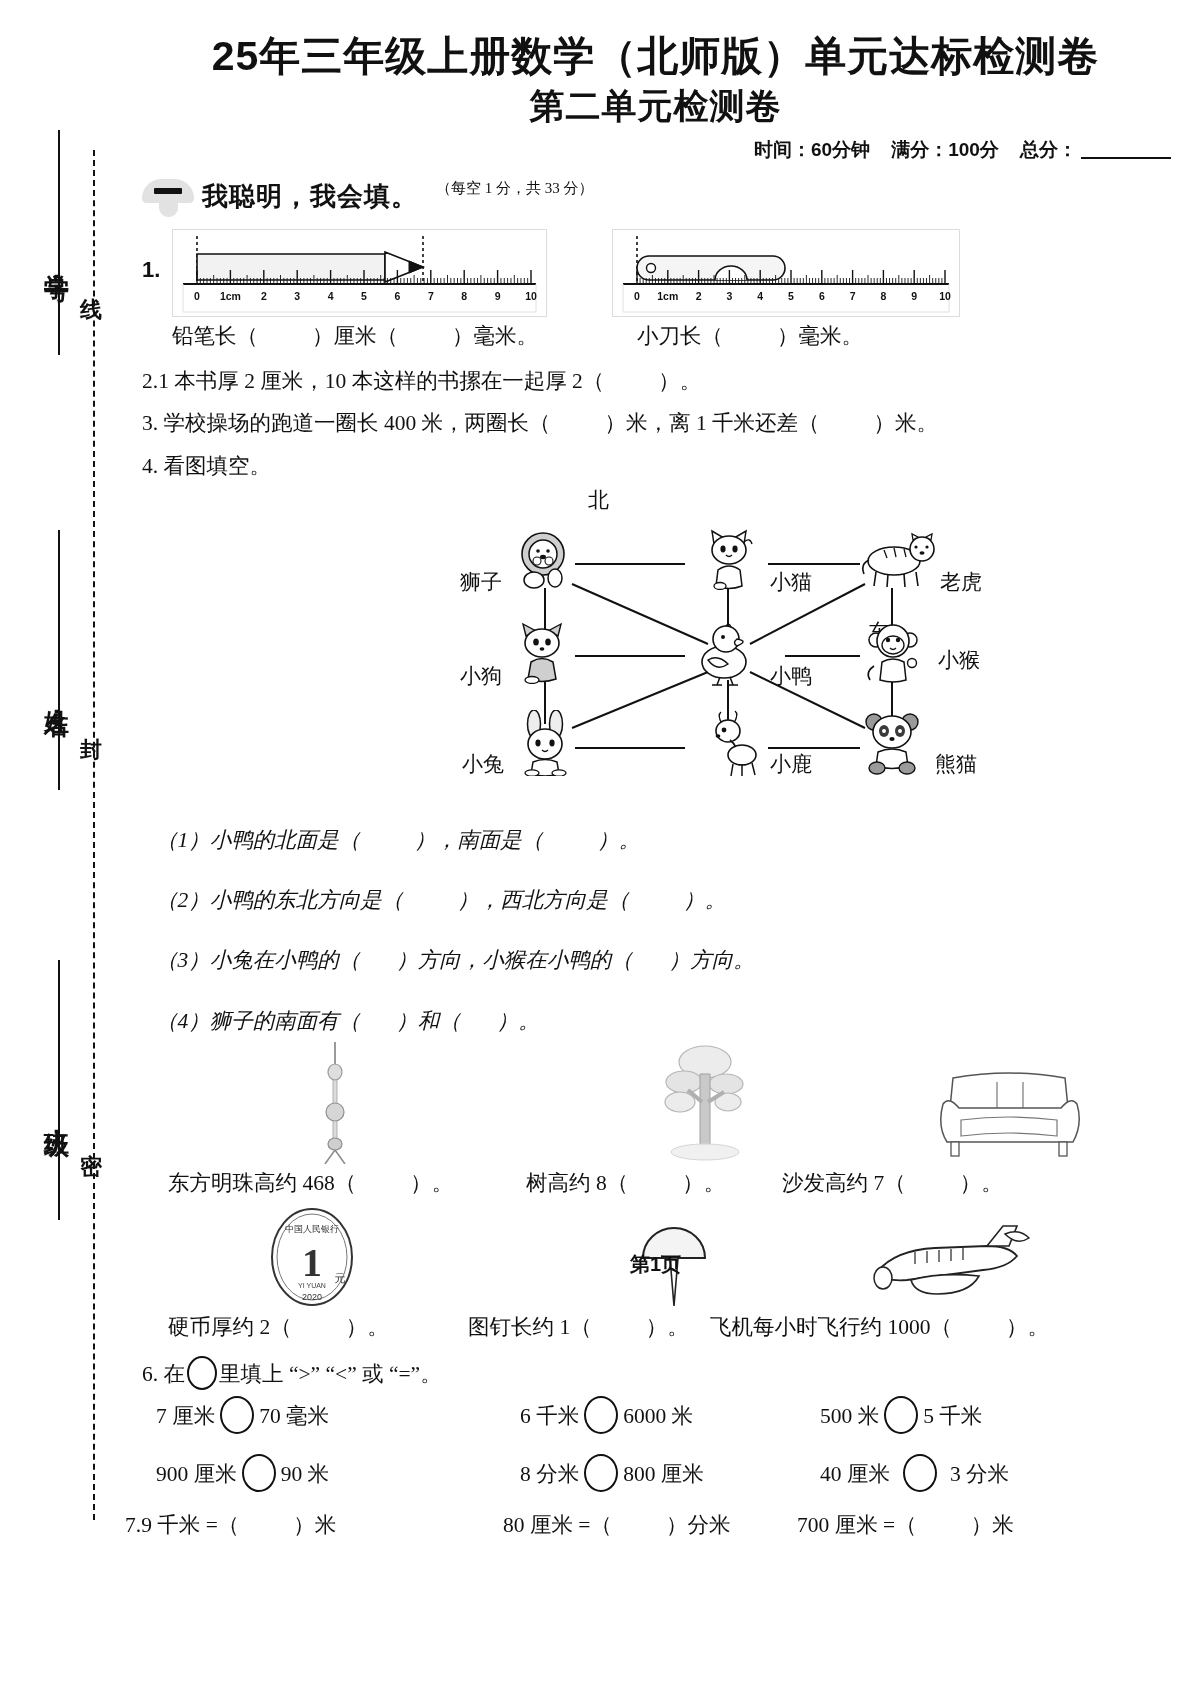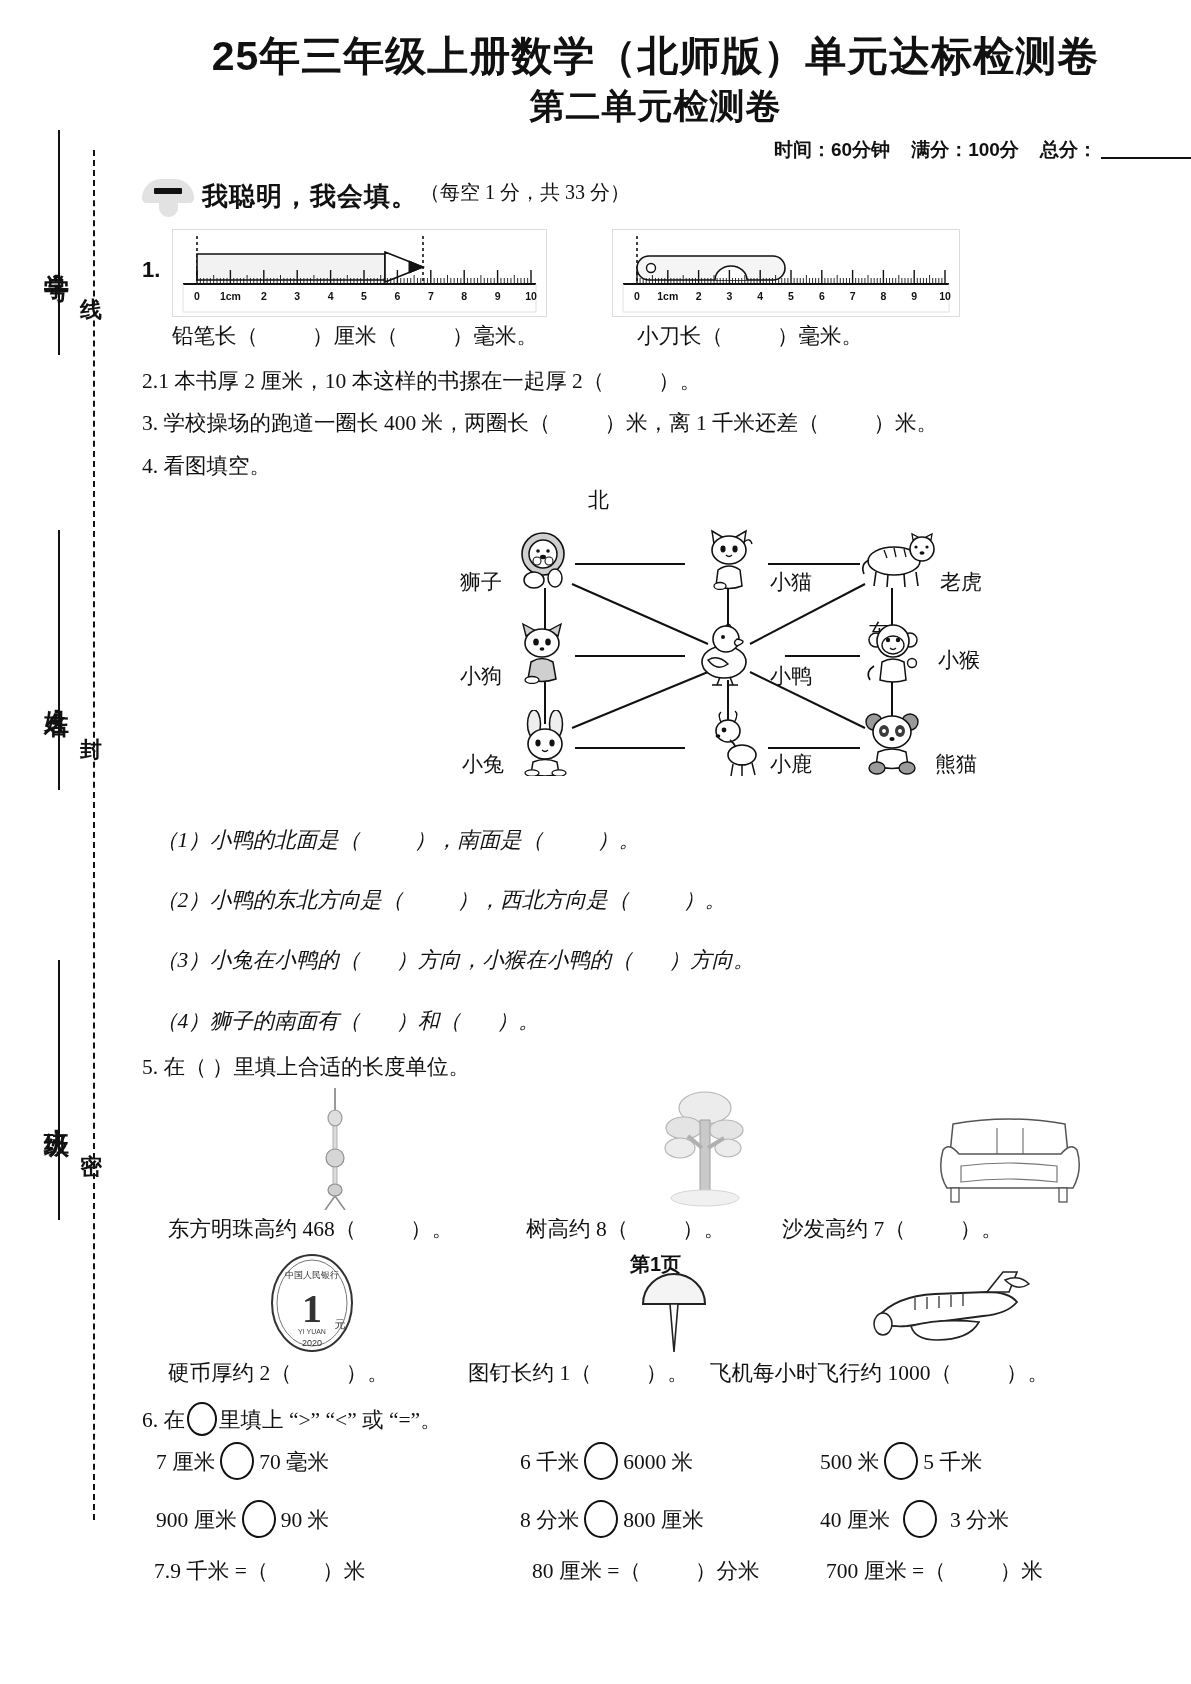--- a/index.html
+++ b/index.html
@@ -40,21 +40,21 @@
     text-align:center; font-size:41px; font-weight:bold;
     font-family:"Liberation Sans","DejaVu Sans",sans-serif;
     letter-spacing:1px; margin-top:32px; line-height:1.2;
   }
   .title2 {
     text-align:center; font-size:35px; font-weight:bold;
     font-family:"Liberation Sans","DejaVu Sans",sans-serif;
     letter-spacing:1px; margin-top:4px; line-height:1.2;
   }
   .meta {
-    text-align:right; margin-top:10px;
+    text-align:right; padding-right:20px; margin-top:10px;
     font-size:19px; font-weight:bold;
     font-family:"Liberation Sans","DejaVu Sans",sans-serif;
   }
   .meta .blank-line {
     display:inline-block; width:90px; border-bottom:2px solid #111;
     vertical-align:-3px; margin-left:4px;
   }
 
   
   .sec-head { display:flex; align-items:flex-start; margin:16px 0 6px 22px; }
@@ -66,21 +66,21 @@
   .mushroom .stem {
     position:absolute; left:17px; top:20px; width:19px; height:18px;
     background:#e2e2e2; border-radius:0 0 9px 9px;
   }
   .mushroom .dash {
     position:absolute; left:12px; top:9px; width:28px; height:6px;
     background:#111; border-radius:1px;
   }
   .sec-title { font-size:26px; font-weight:bold; letter-spacing:1px;
                font-family:"Liberation Sans","DejaVu Sans",sans-serif; }
-  .sec-points { font-size:20px; margin-left:2px; }
+  .sec-points { font-size:15px; margin-left:18px; }
 
   
   .q { font-size:21.5px; line-height:1.5; margin:10px 0 0 22px; }
   .q-sub { font-size:21.5px; line-height:1.5; margin:28px 0 0 36px;font-style:italic; }
   .gap { display:inline-block; width:54px; }
   .gap-sm { display:inline-block; width:36px; }
 
   
   .fig-row1 { position:relative; height:96px; margin:4px 0 0 22px; }
   .qnum-1 { position:absolute; left:0; top:34px; font-size:22px; font-weight:bold;
@@ -115,21 +115,21 @@
     display:inline-block; width:34px; height:38px;
     border:2px solid #111; border-radius:50%;
     margin:0 5px;
   }
   .circ-inline {
     display:inline-block; width:30px; height:34px;
     border:2px solid #111; border-radius:50%;
     vertical-align:-9px; margin:0 2px;
   }
 
-  .conv-row { position:relative; height:46px; margin:4px 0 0 34px; font-size:21.5px; }
+  .conv-row { position:relative; height:46px; margin:4px 0 0 5px; font-size:21.5px; }
   .conv { position:absolute; white-space:nowrap; }
 
   .footer { position:absolute; left:0; bottom:26px; width:1071px; text-align:center;
             font-size:20px; font-weight:bold;
             font-family:"Liberation Sans","DejaVu Sans",sans-serif; }
 </style>
 </head>
 <body>
 
 <div class="left-margin">
@@ -637,21 +637,20 @@
   <div class="q-sub">
     <span>（2）</span><span>小鸭的东北方向是（</span><span class="gap"></span><span>），西北方向是（</span><span class="gap"></span><span>）。</span>
   </div>
   <div class="q-sub">
     <span>（3）</span><span>小兔在小鸭的（</span><span class="gap-sm"></span><span>）方向，小猴在小鸭的（</span><span class="gap-sm"></span><span>）方向。</span>
   </div>
   <div class="q-sub">
     <span>（4）</span><span>狮子的南面有（</span><span class="gap-sm"></span><span>）和（</span><span class="gap-sm"></span><span>）。</span>
   </div>
 
-  <div class="q" style="margin-top:14px;">5. 在（        ）里填上合适的长度单位。</div>
 
   <div class="pic-row">
     <div class="pic-cell" style="left:180px;">
       <svg width="70" height="124" viewBox="0 0 70 124">
         <line x1="35" y1="2" x2="35" y2="28" stroke="#9a9a9a" stroke-width="2"></line>
         <ellipse cx="35" cy="32" rx="7" ry="8" fill="#dedede" stroke="#9a9a9a" stroke-width="1.2"></ellipse>
         <rect x="33" y="40" width="4" height="26" fill="#dcdcdc" stroke="#a8a8a8" stroke-width="0.9"></rect>
         <ellipse cx="35" cy="72" rx="9" ry="9" fill="#d6d6d6" stroke="#8e8e8e" stroke-width="1.2"></ellipse>
         <rect x="33" y="81" width="4" height="20" fill="#dcdcdc" stroke="#a8a8a8" stroke-width="0.9"></rect>
         <ellipse cx="35" cy="104" rx="7" ry="6" fill="#cfcfcf" stroke="#8e8e8e" stroke-width="1.2"></ellipse>

